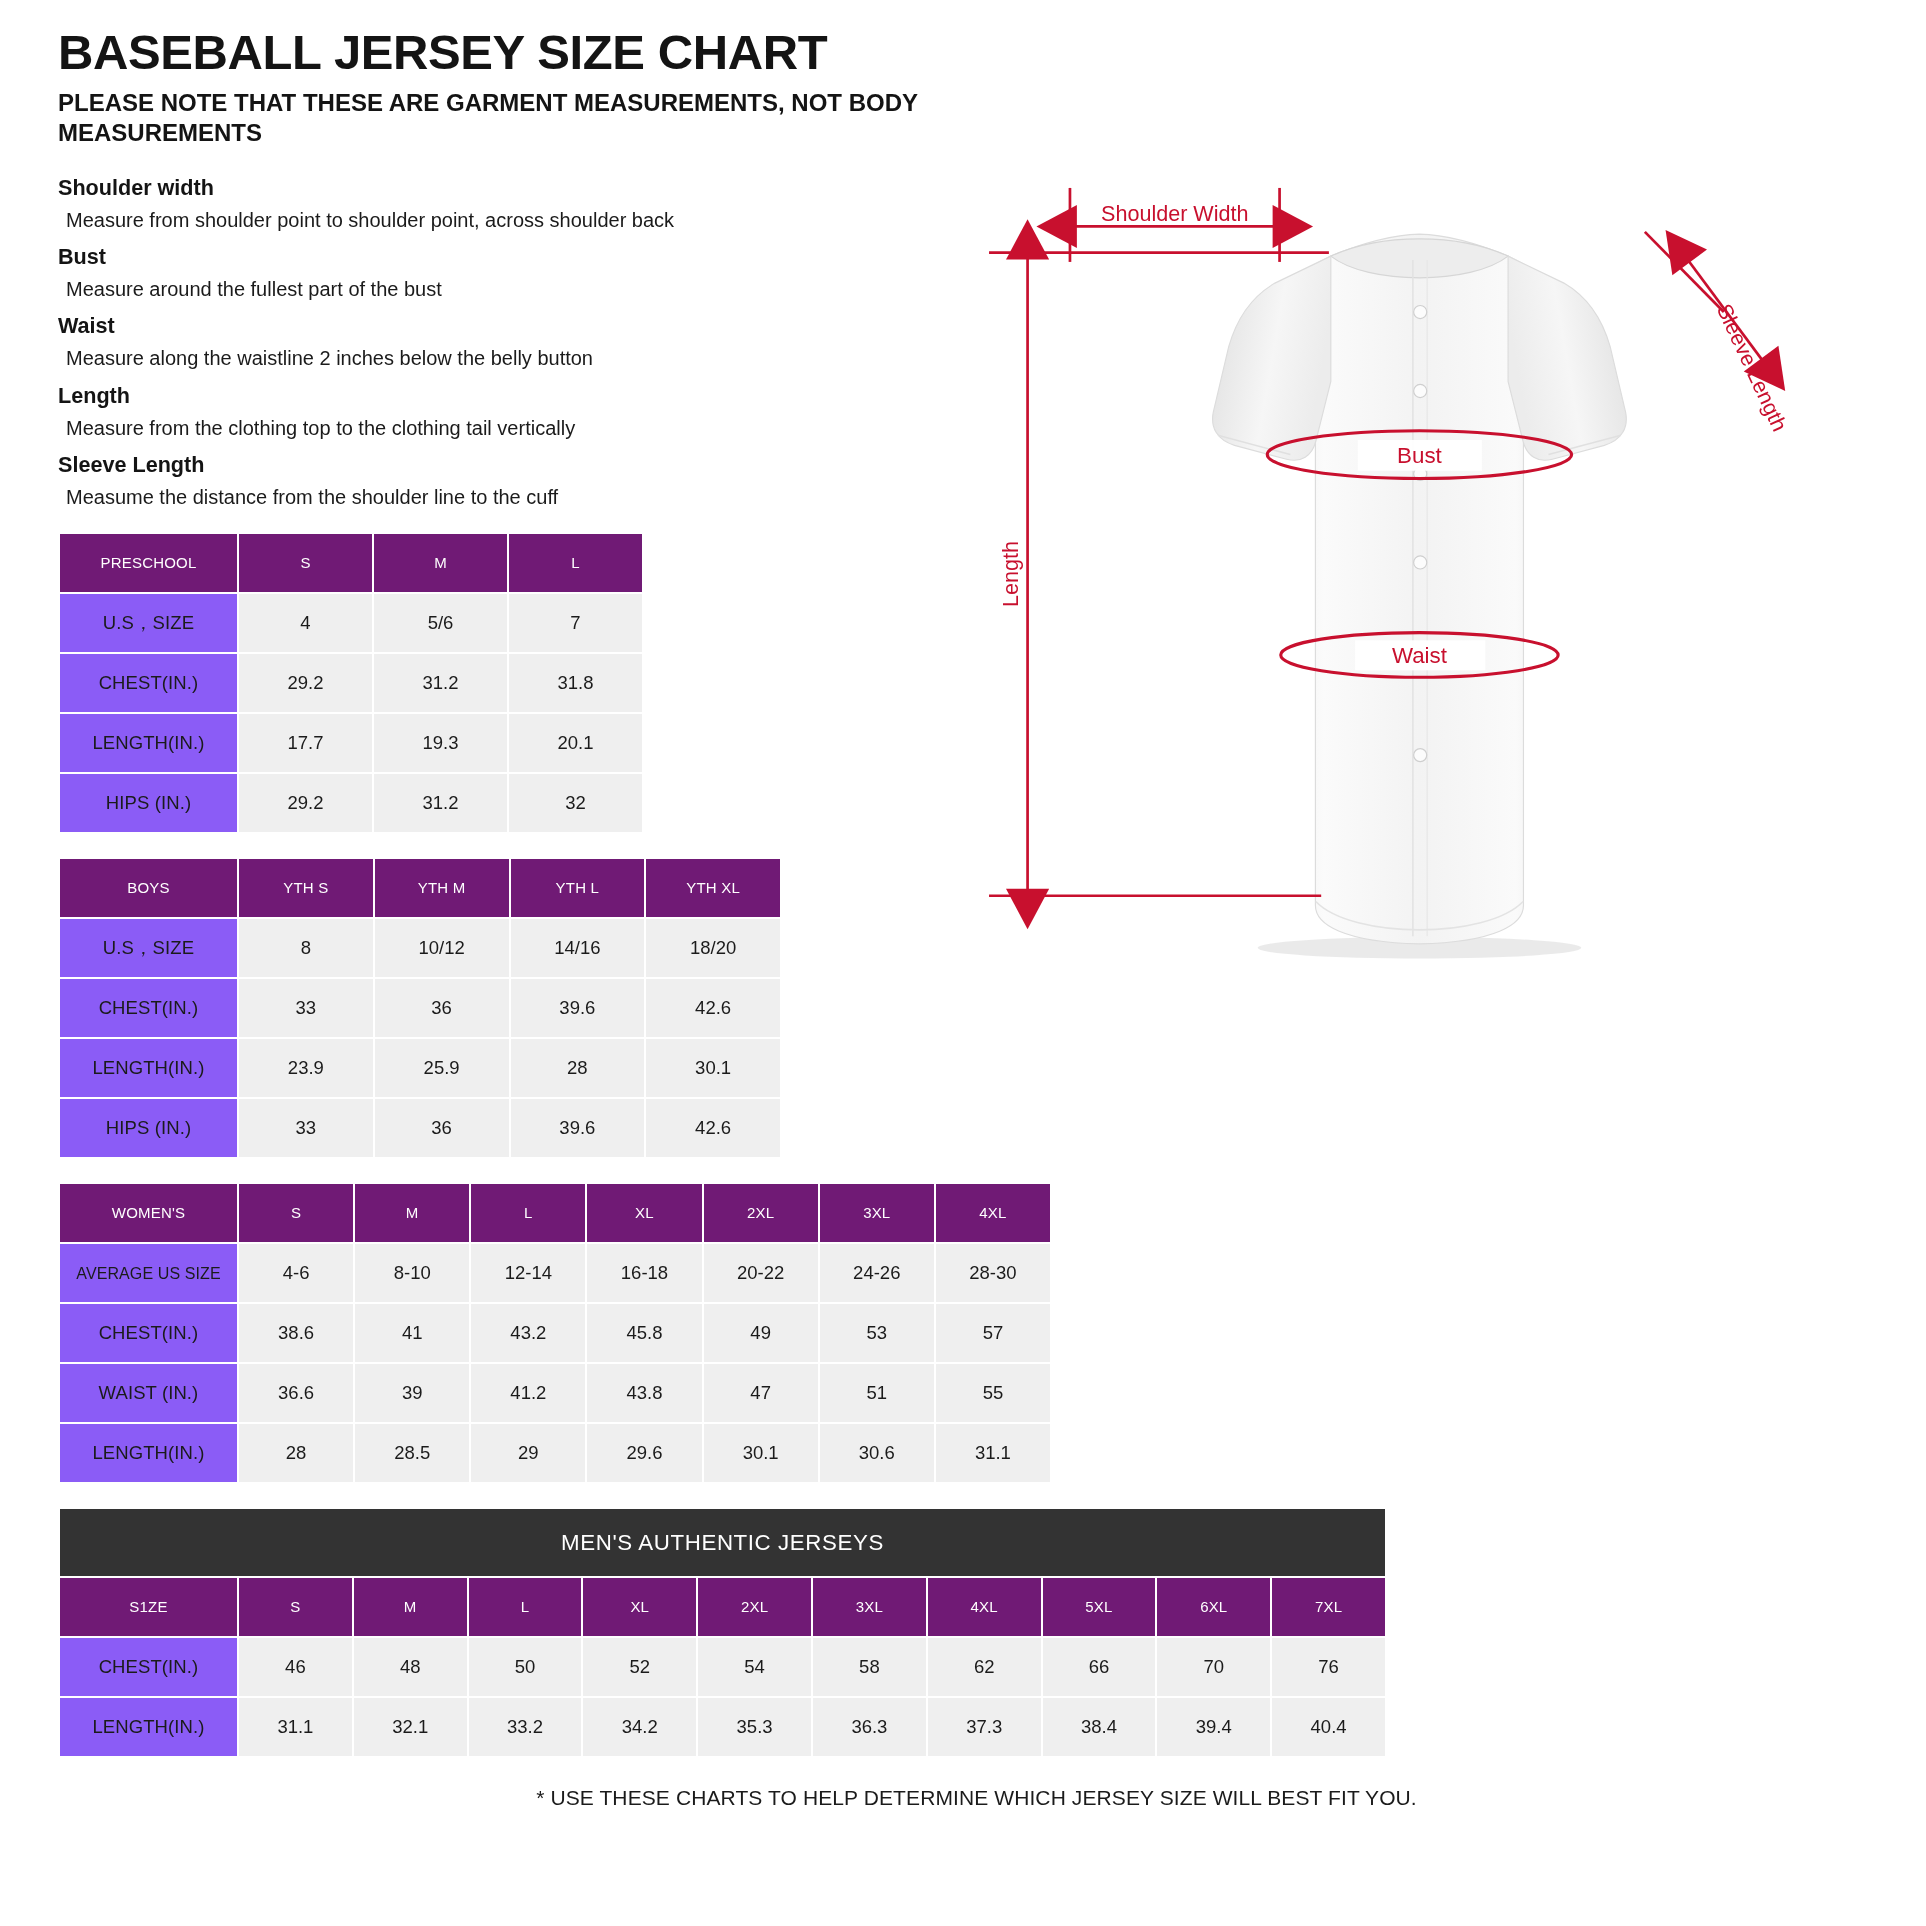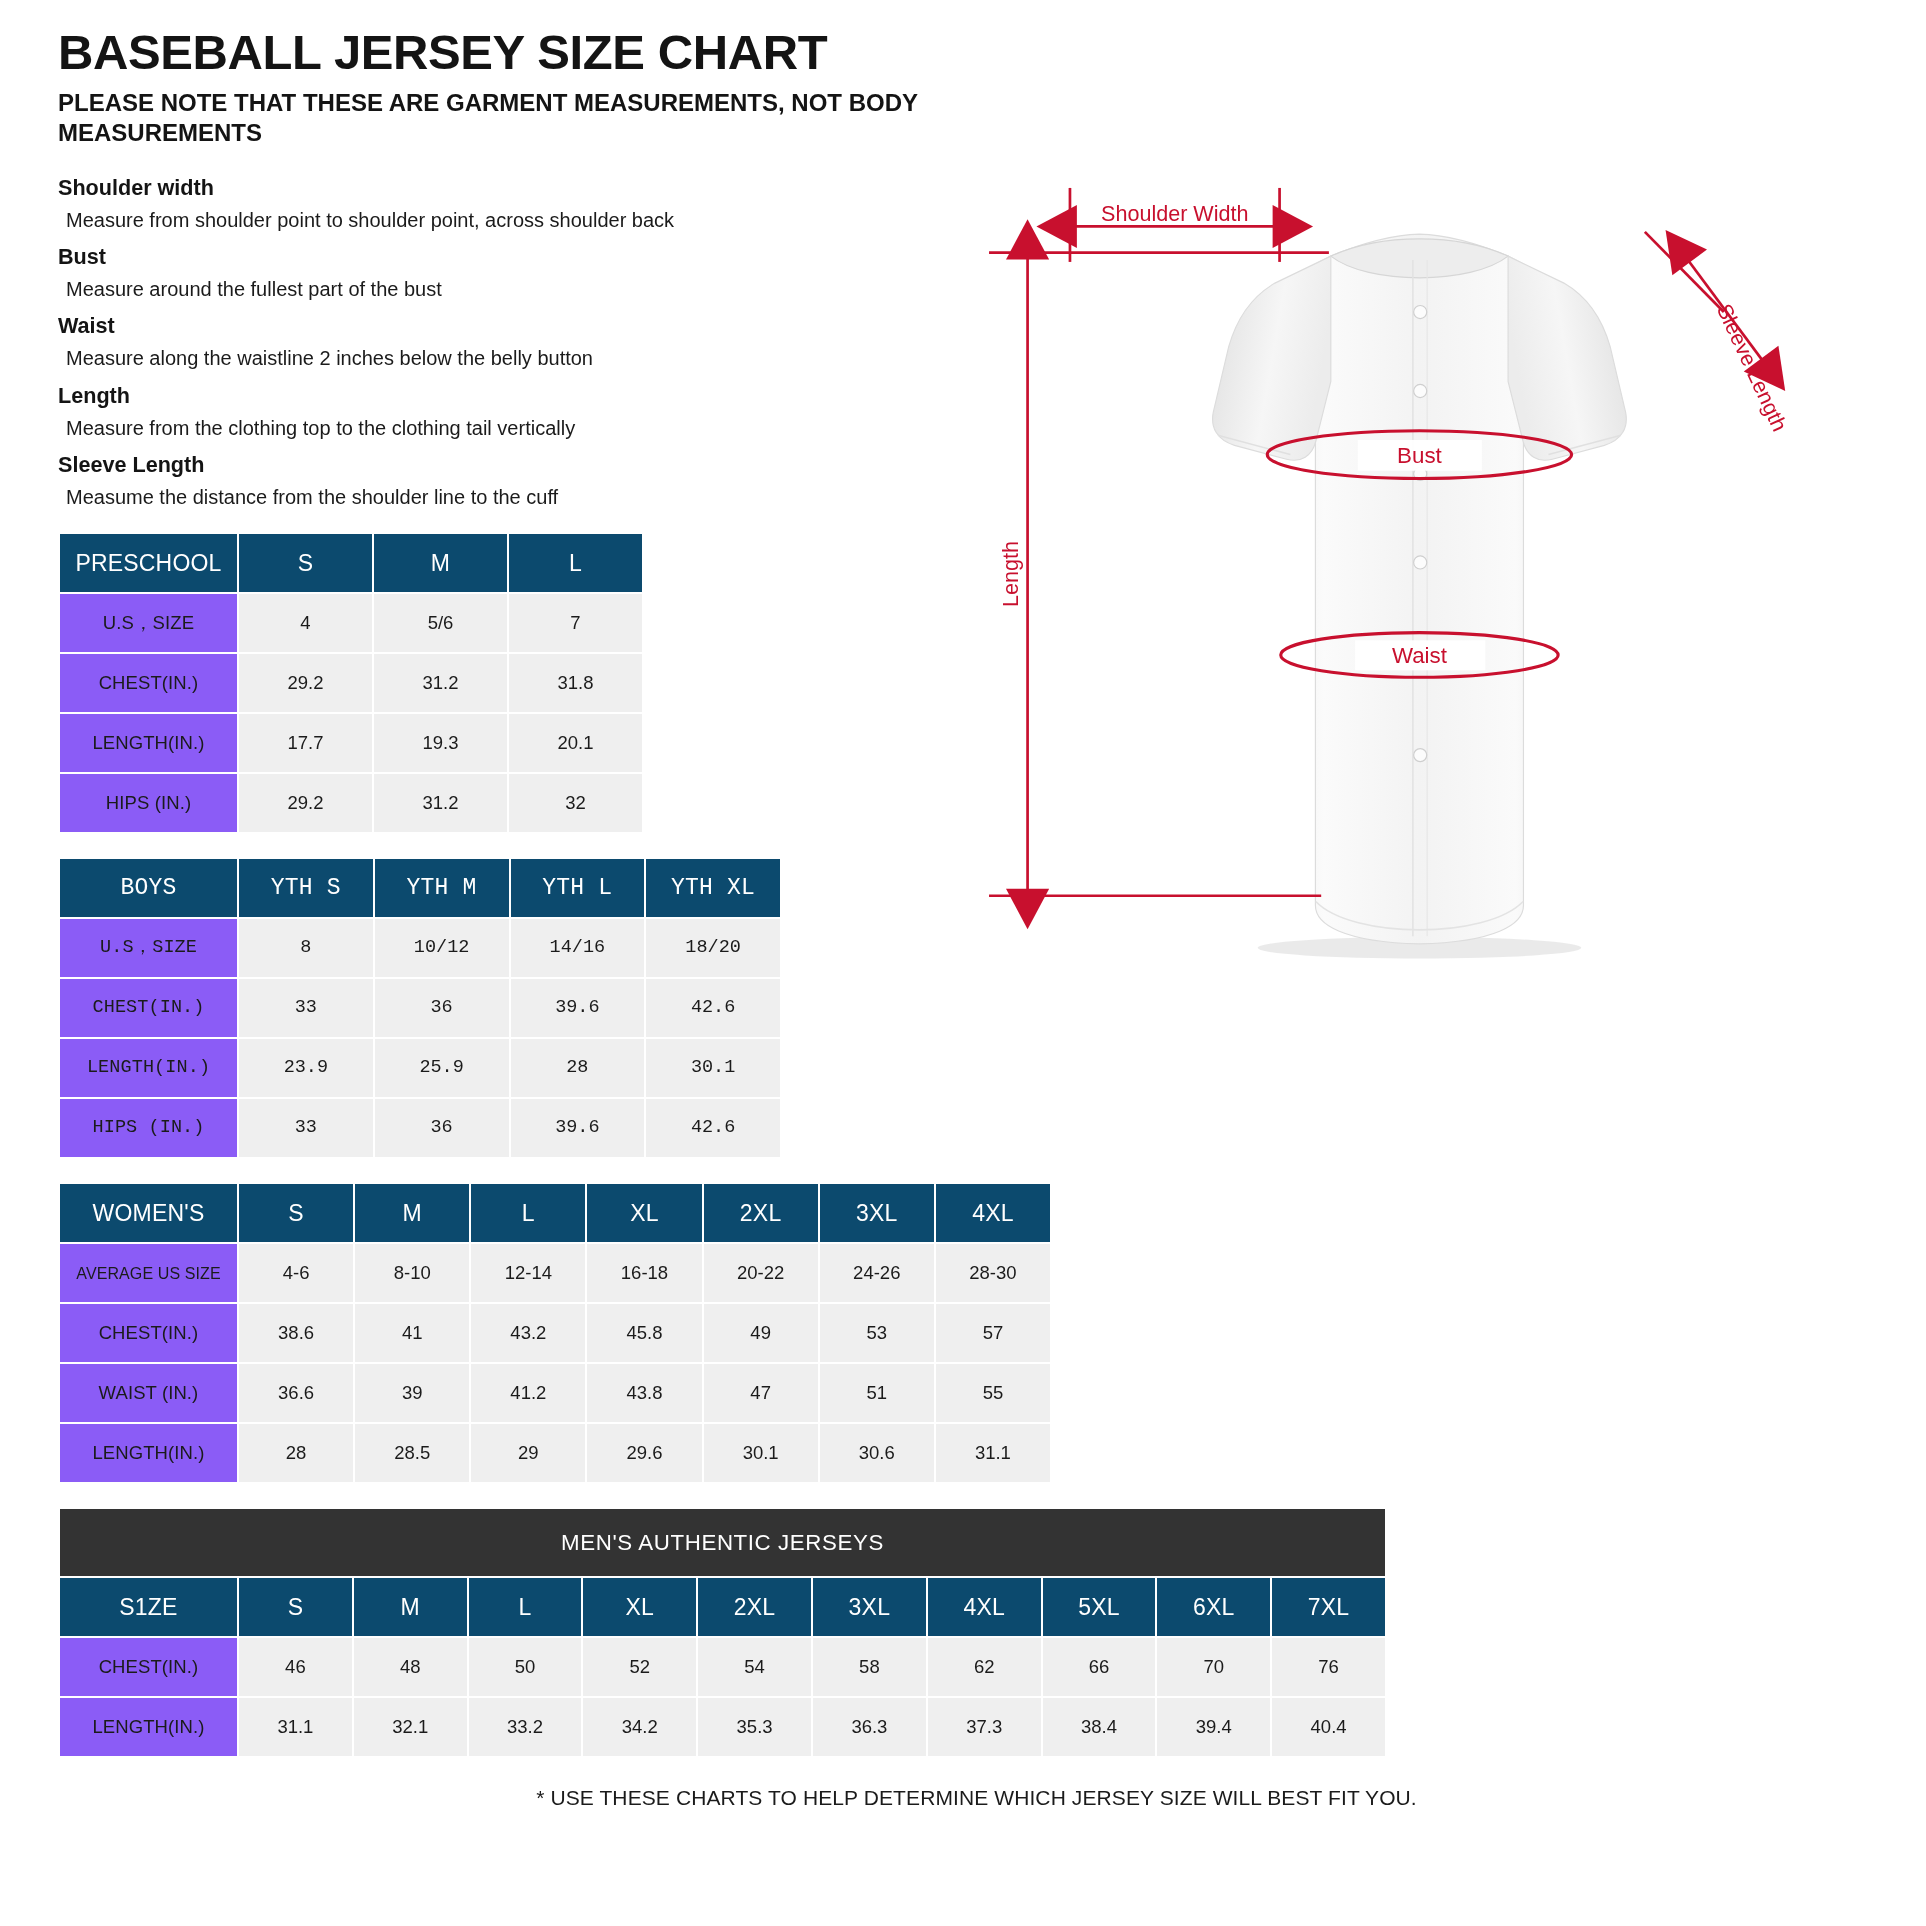--- a/index.html
+++ b/index.html
@@ -64,44 +64,44 @@
     vertical-align: middle;
     font-size: 18.5px;
     font-weight: normal;
     height: 58px;
     padding: 1.5px 2.3px;
     color: #1b1b1b;
     background: #efefef;
     line-height: 1.1;
   }
   table thead th {
-    background: #0c4a6e;
+    background: #701a75;
     color: #ffffff;
     font-weight: normal;
     letter-spacing: 0.2px;
-    font-size: 23px;
+    font-size: 15px;
   }
   table tbody td.rowlabel {
     background: #8b5cf6;
     color: #1b1b1b;
     letter-spacing: 0.1px;
   }
   .banner th {
     background: #333333;
     color: #ffffff;
     font-size: 22.3px;
     height: 67px;
     letter-spacing: 0.6px;
     text-align: center;
   }
 
   
   #tbl-preschool { width: 586px; }
   #tbl-preschool col.first { width: 177px; }
-  #tbl-boys { width: 724px; font-family: Liberation Mono, monospace; }
+  #tbl-boys { width: 724px; }
   #tbl-boys col.first { width: 177px; }
   #tbl-women { width: 994px; }
   #tbl-women col.first { width: 177px; }
   #tbl-men { width: 1329px; }
   #tbl-men col.first { width: 177px; }
 
   .small-cell { font-size: 16px; }
 
   
   .footnote {

